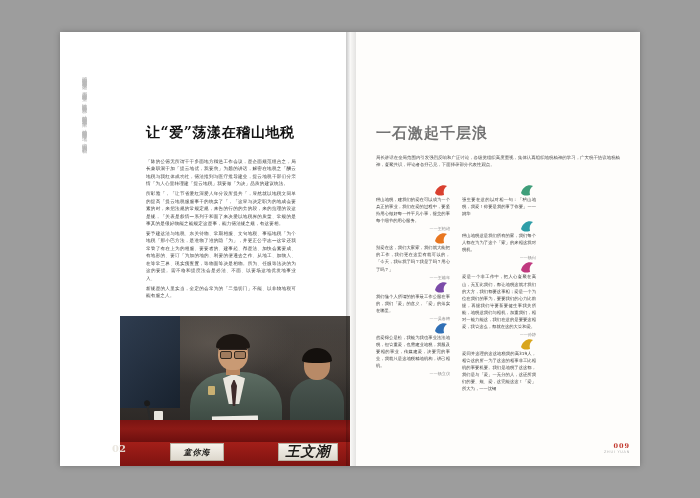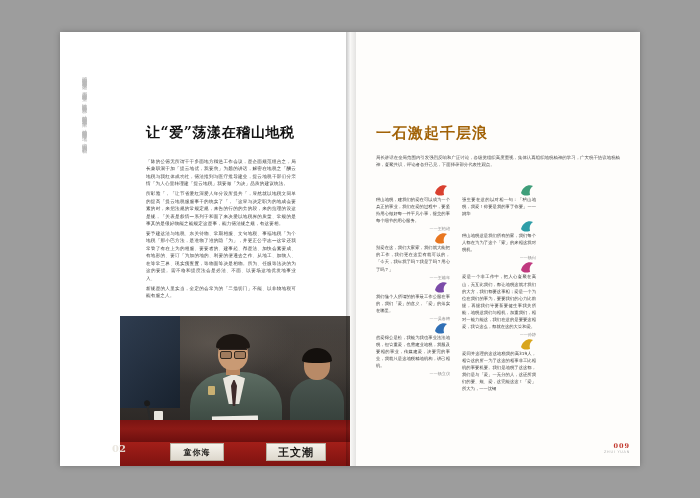--- a/index.html
+++ b/index.html
@@ -91,20 +91,21 @@
 
   
   .photo {
     position: absolute;
     left: 60px;
     bottom: 0;
     width: 230px;
     height: 150px;
     background: linear-gradient(to bottom, #3d3a38 0%, #2c2a28 42%, #231f1d 100%);
     overflow: hidden;
+    font-style: italic;
   }
   .photo-bg-dark {
     position: absolute;
     inset: 0;
     background:
       radial-gradient(ellipse 120px 60px at 40% 18%, rgba(120,110,100,0.45), rgba(0,0,0,0) 70%),
       radial-gradient(ellipse 90px 50px at 88% 30%, rgba(90,80,70,0.35), rgba(0,0,0,0) 70%),
       linear-gradient(to bottom, #4b4642 0%, #332f2c 55%, #211e1c 100%);
   }
   .blue-curtain {
@@ -280,30 +281,30 @@
     border: 0.5px solid #b8b0a2;
     display: flex;
     align-items: center;
     justify-content: center;
     font-family: "DejaVu Serif", serif;
     font-weight: bold;
     color: #1d1b18;
     letter-spacing: 1px;
   }
   .nameplate.np1 { left: 50px; width: 52px; font-size: 8px; }
-  .nameplate.np2 { left: 146px; width: 58px; font-size: 11px; }
+  .nameplate.np2 { left: 158px; width: 58px; font-size: 14px; }
 
   
   .right-title {
     position: absolute;
     left: 26px;
     top: 92px;
     font-size: 15px;
     font-weight: bold;
-    color: #a16207;
+    color: #737373;
     letter-spacing: 1px;
     font-family: "DejaVu Serif", serif;
   }
   .right-lead {
     position: absolute;
     left: 26px;
     top: 122px;
     width: 244px;
     font-size: 4.4px;
     line-height: 1.6;

